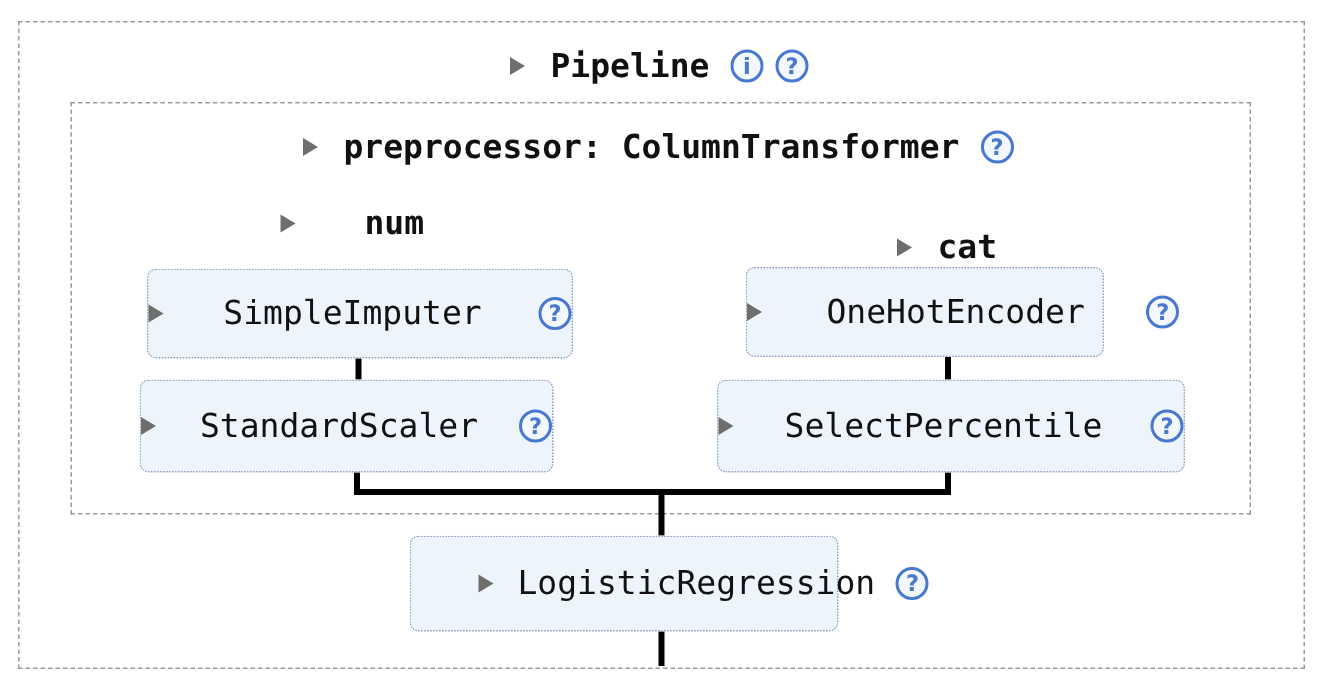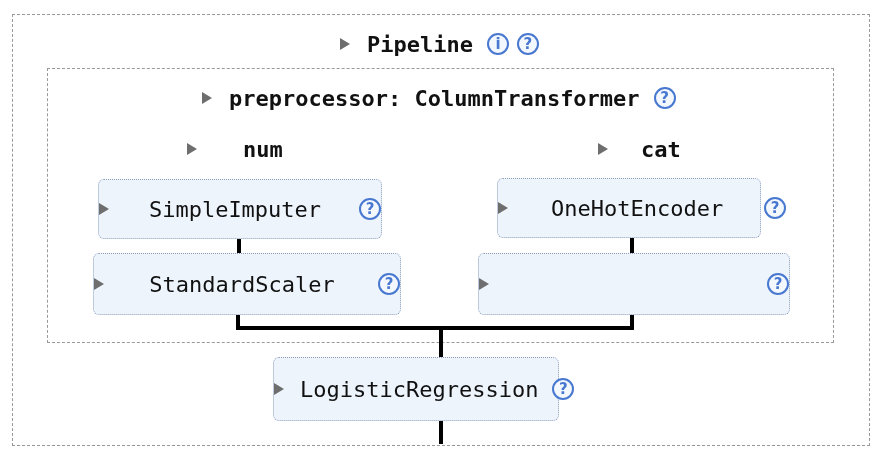--- a/index.html
+++ b/index.html
@@ -122,47 +122,48 @@
     <span class="caret"></span>
     <span class="lbl">preprocessor: ColumnTransformer</span>
     <span class="circle-icon">?</span>
   </div>
 
   <div class="label-row" style="left:187px; top:136px; height:26px;gap:29px;">
     <span class="caret"></span>
     <span class="lbl">num</span>
   </div>
 
-  <div class="label-row" style="left:598px; top:136px; height:26px;gap:16px;">
+  <div class="label-row" style="left:598px; top:152px; height:26px;">
     <span class="caret"></span>
     <span class="lbl">cat</span>
   </div>
 
   <div class="est-box" style="left:98px; top:179px; width:284px; height:60px;">
     <span class="caret"></span>
     <span class="lbl">SimpleImputer</span>
     <span class="circle-icon">?</span>
   </div>
 
-  <div class="est-box" style="left:497px; top:178px; width:264px; height:60px;gap:27px;">
+  <div class="est-box" style="left:497px; top:178px; width:239px; height:60px;gap:27px;">
     <span class="caret"></span>
     <span class="lbl">OneHotEncoder</span>
     <span class="circle-icon">?</span>
   </div>
 
-  <div class="est-box" style="left:93px; top:253px; width:308px; height:62px;">
+  <div class="est-box" style="left:93px; top:253px; width:276px; height:62px;">
     <span class="caret"></span>
     <span class="lbl">StandardScaler</span>
     <span class="circle-icon">?</span>
   </div>
 
   <div class="est-box" style="left:478px; top:253px; width:312px; height:62px;">
     <span class="caret"></span>
+    <span class="lbl">SelectPercentile</span>
     <span class="circle-icon">?</span>
   </div>
 
-  <div class="est-box" style="left:273px; top:357px; width:286px; height:64px;">
+  <div class="est-box" style="left:273px; top:357px; width:286px; height:64px;padding-left:45px;">
     <span class="caret"></span>
     <span class="lbl">LogisticRegression</span>
     <span class="circle-icon">?</span>
   </div>
 
 </div>
 
 </body></html>

